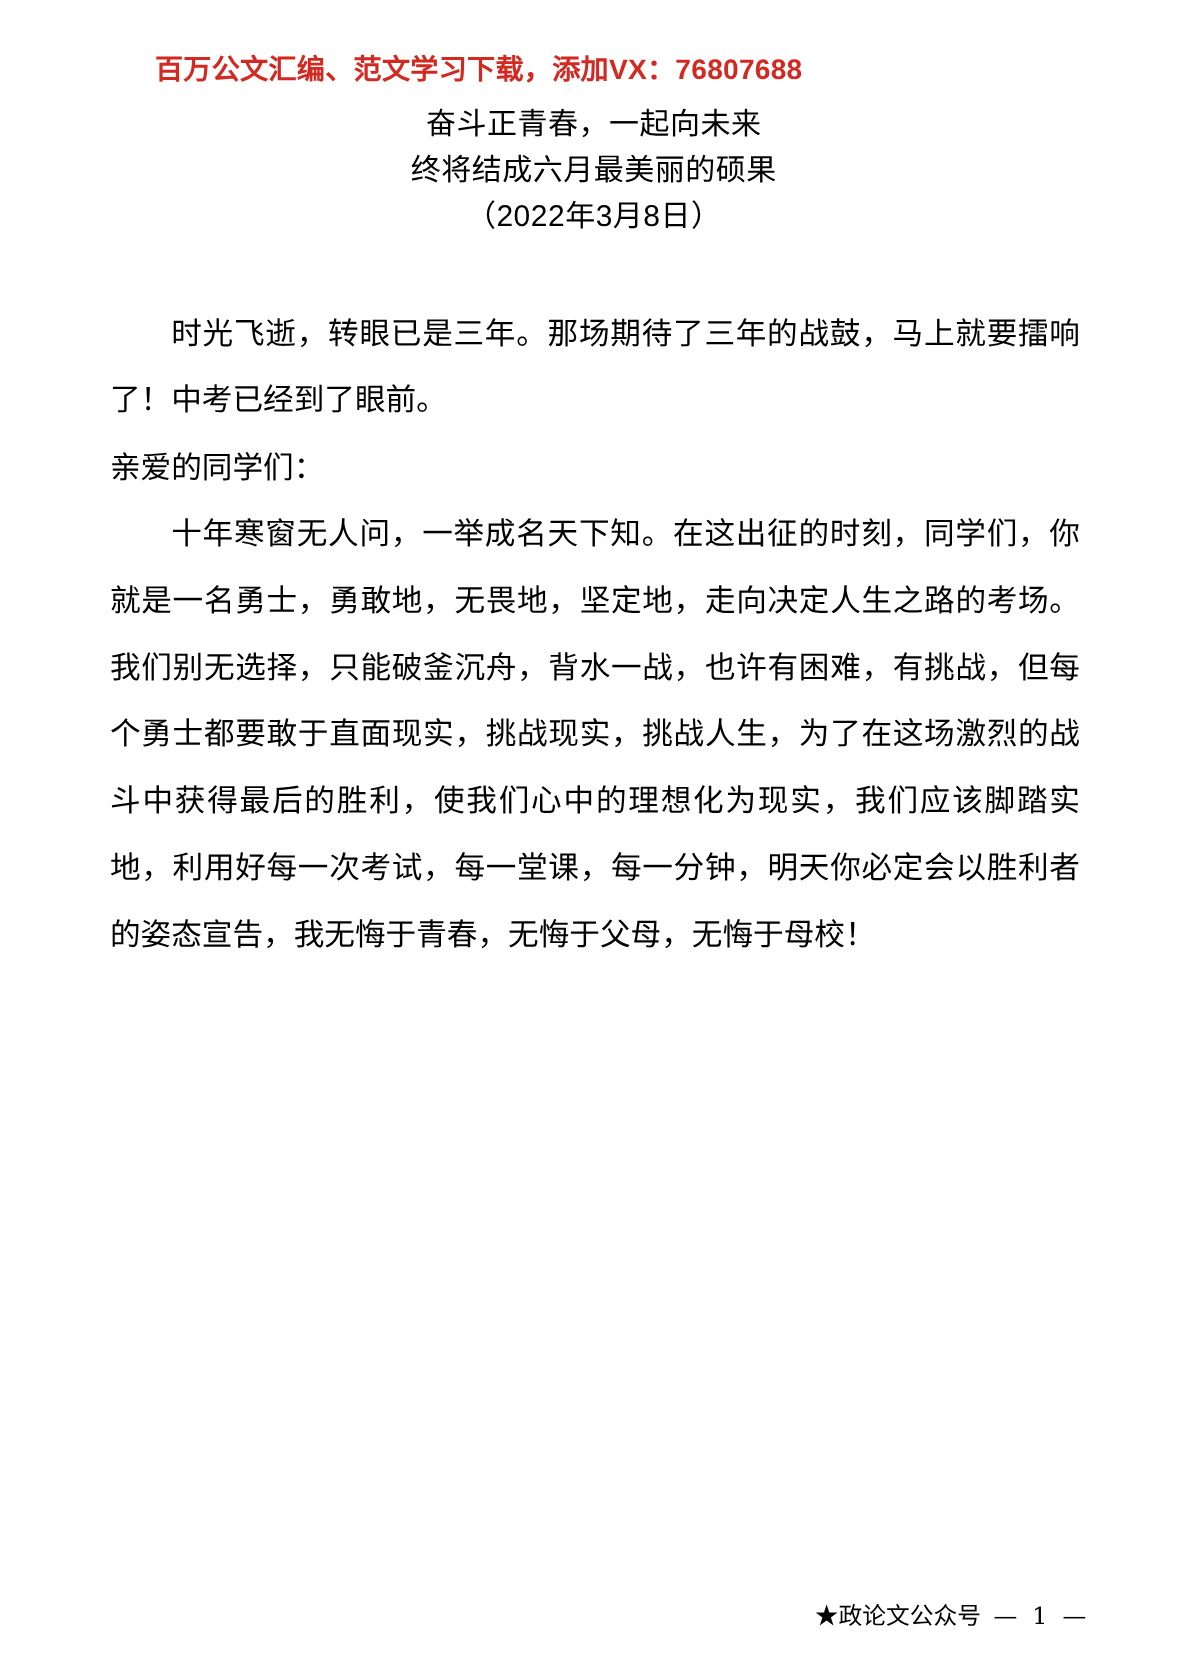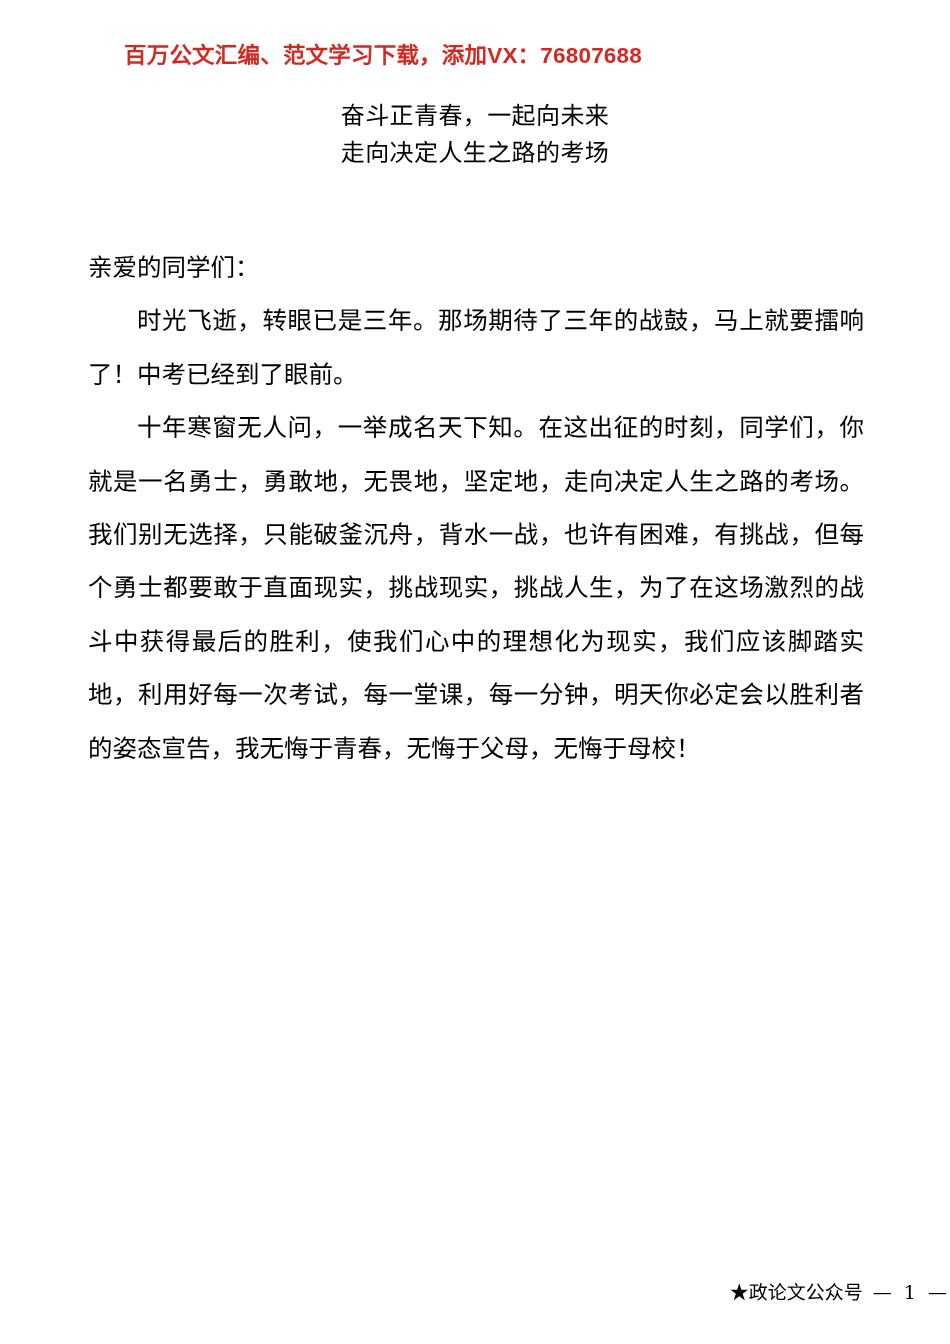--- a/index.html
+++ b/index.html
@@ -32,21 +32,21 @@
     font-size: 22.5px;
     font-weight: bold;
     letter-spacing: 0.2px;
     line-height: 1.2;
     white-space: nowrap;
   }
 
   
   .title-block {
     position: absolute;
-    top: 97px;
+    top: 81px;
     left: 0;
     width: 950px;
     text-align: center;
   }
   .title-line {
     font-size: 24px;
     line-height: 37px;
     letter-spacing: 0.4px;
     white-space: nowrap;
   }
@@ -72,20 +72,21 @@
     text-indent: 2em;
   }
 
   
   .footer {
     position: absolute;
     left: 0;
     top: 1277px;
     width: 950px;
     text-align: right;
+    padding-right: 78px;
     box-sizing: border-box;
     white-space: nowrap;
   }
   .footer-mark {
     font-family: "DejaVu Serif", "Liberation Serif", serif;
     font-size: 19px;
     letter-spacing: 0px;
   }
   .footer-page {
     font-family: "DejaVu Serif", "Liberation Serif", serif;
@@ -96,28 +97,29 @@
 </style>
 </head>
 <body>
 
 <div class="page">
 
   <div class="promo-header" style="color: rgb(210, 42, 34);">百万公文汇编、范文学习下载，添加VX：76807688</div>
 
   <div class="title-block">
     <div class="title-line">奋斗正青春，一起向未来</div>
-    <div class="title-line">走向决定人生之路的考场</div>
+    <div class="title-line">终将结成六月最美丽的硕果</div>
+    <div class="title-line">（2022年3月8日）</div>
   </div>
 
   <div class="body-block">
 
+    <p class="para indent">时光飞逝，转眼已是三年。那场期待了三年的战鼓，马上就要擂响了！中考已经到了眼前。</p>
+
     <p class="para">亲爱的同学们：</p>
-
-    <p class="para indent">时光飞逝，转眼已是三年。那场期待了三年的战鼓，马上就要擂响了！中考已经到了眼前。</p>
 
 
 
     <p class="para indent">十年寒窗无人问，一举成名天下知。在这出征的时刻，同学们，你就是一名勇士，勇敢地，无畏地，坚定地，走向决定人生之路的考场。我们别无选择，只能破釜沉舟，背水一战，也许有困难，有挑战，但每个勇士都要敢于直面现实，挑战现实，挑战人生，为了在这场激烈的战斗中获得最后的胜利，使我们心中的理想化为现实，我们应该脚踏实地，利用好每一次考试，每一堂课，每一分钟，明天你必定会以胜利者的姿态宣告，我无悔于青春，无悔于父母，无悔于母校！</p>
 
   </div>
 
   <div class="footer">
     <span class="footer-mark">★政论文公众号</span><span class="footer-page">— 1 —</span>
   </div>

